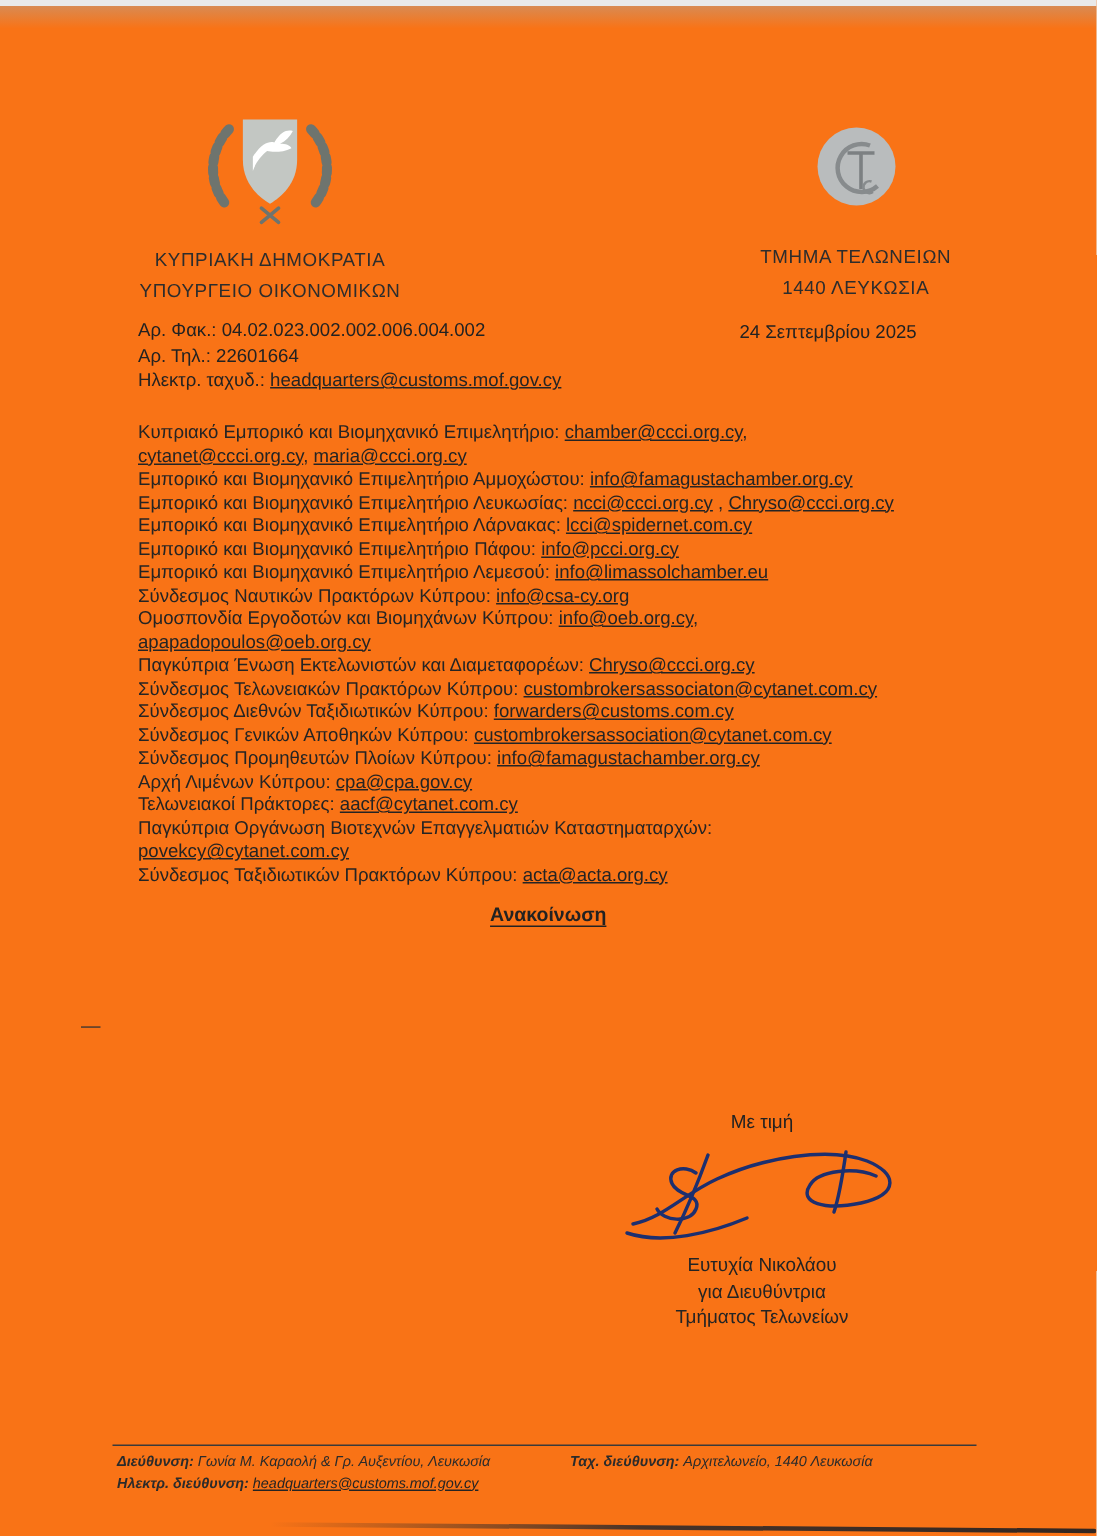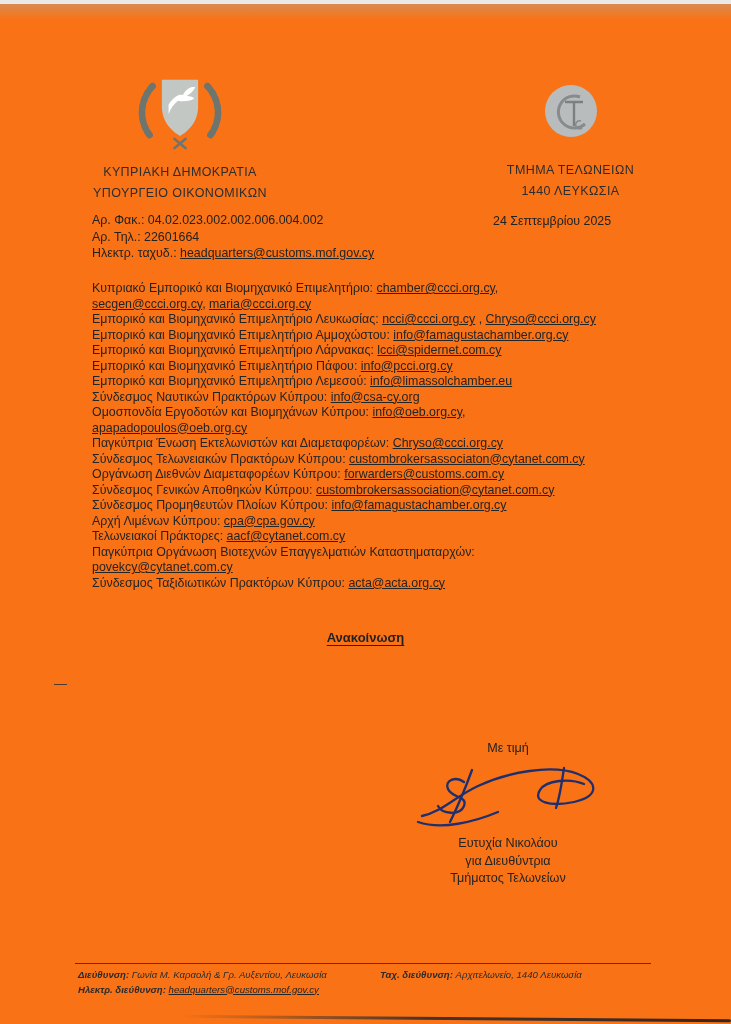--- a/index.html
+++ b/index.html
@@ -18,21 +18,21 @@
   .hdr-line{font-size:12.5px;letter-spacing:.4px;color:#2d2d2d;margin-top:7px;}
   .emblem{display:inline-block;}
   .seal{display:inline-block;margin-bottom:14px;}
   .ref-block{position:absolute;left:92px;top:208px;font-size:12.4px;line-height:16.5px;}
   .date{position:absolute;left:493px;top:210px;font-size:12.4px;}
   .u{text-decoration:underline;text-underline-offset:2px;}
   .recipients{position:absolute;left:92px;top:277px;width:560px;
     font-size:12.4px;line-height:15.5px;color:#242424;}
   .r-line{margin:0;}
   .email{text-decoration:underline;text-underline-offset:1px;color:#242424;cursor:pointer;}
-  .ann-title{position:absolute;left:0;top:626px;width:731px;text-align:center;
+  .ann-title{position:absolute;left:0;top:598px;width:731px;text-align:center;
     font-size:13px;font-weight:bold;}
   .ann-title span{text-decoration:underline;text-underline-offset:3px;}
   .body-dash{position:absolute;left:54px;top:672px;font-size:13px;color:#333;}
   .body-par{position:absolute;left:100px;top:673px;width:546px;
     font-size:12.6px;line-height:19.5px;text-align:justify;color:#242424;}
   .closing{position:absolute;left:448px;top:737px;width:120px;text-align:center;font-size:12.6px;}
   .sig{position:absolute;left:412px;top:748px;}
   .sig-block{position:absolute;left:418px;top:831px;width:180px;text-align:center;
     font-size:12.6px;line-height:17.5px;color:#242424;}
   .foot-rule{position:absolute;left:75px;top:959px;width:576px;height:0;
@@ -77,31 +77,31 @@
   </div>
 
   <div class="ref-block">
     <div><span>Αρ. Φακ.: </span><span>04.02.023.002.002.006.004.002</span></div>
     <div><span>Αρ. Τηλ.: </span><span>22601664</span></div>
     <div><span>Ηλεκτρ. ταχυδ.: </span><span class="u email">headquarters@customs.mof.gov.cy</span></div>
   </div>
   <div class="date">24 Σεπτεμβρίου 2025</div>
 
   <div class="recipients" id="recipient-list">
-      <div class="r-line"><span>Κυπριακό Εμπορικό και Βιομηχανικό Επιμελητήριο: </span><span class="email">chamber@ccci.org.cy</span><span>,</span><br><span class="email">secgen@ccci.org.cy</span><span>, </span><span class="email">maria@ccci.org.cy</span></div>
+      <div class="r-line"><span>Κυπριακό Εμπορικό και Βιομηχανικό Επιμελητήριο: </span><span class="email">chamber@ccci.org.cy</span><span>,</span><br><span class="email">cytanet@ccci.org.cy</span><span>, </span><span class="email">maria@ccci.org.cy</span></div>
+      <div class="r-line"><span>Εμπορικό και Βιομηχανικό Επιμελητήριο Αμμοχώστου: </span><span class="email">info@famagustachamber.org.cy</span></div>
       <div class="r-line"><span>Εμπορικό και Βιομηχανικό Επιμελητήριο Λευκωσίας: </span><span class="email">ncci@ccci.org.cy</span><span> , </span><span class="email">Chryso@ccci.org.cy</span></div>
-      <div class="r-line"><span>Εμπορικό και Βιομηχανικό Επιμελητήριο Αμμοχώστου: </span><span class="email">info@famagustachamber.org.cy</span></div>
       <div class="r-line"><span>Εμπορικό και Βιομηχανικό Επιμελητήριο Λάρνακας: </span><span class="email">lcci@spidernet.com.cy</span></div>
       <div class="r-line"><span>Εμπορικό και Βιομηχανικό Επιμελητήριο Πάφου: </span><span class="email">info@pcci.org.cy</span></div>
       <div class="r-line"><span>Εμπορικό και Βιομηχανικό Επιμελητήριο Λεμεσού: </span><span class="email">info@limassolchamber.eu</span></div>
       <div class="r-line"><span>Σύνδεσμος Ναυτικών Πρακτόρων Κύπρου: </span><span class="email">info@csa-cy.org</span></div>
       <div class="r-line"><span>Ομοσπονδία Εργοδοτών και Βιομηχάνων Κύπρου: </span><span class="email">info@oeb.org.cy</span><span>,</span><br><span class="email">apapadopoulos@oeb.org.cy</span></div>
       <div class="r-line"><span>Παγκύπρια Ένωση Εκτελωνιστών και Διαμεταφορέων: </span><span class="email">Chryso@ccci.org.cy</span></div>
       <div class="r-line"><span>Σύνδεσμος Τελωνειακών Πρακτόρων Κύπρου: </span><span class="email">custombrokersassociaton@cytanet.com.cy</span></div>
-      <div class="r-line"><span>Οργάνωση Διεθνών Διαμεταφορέων Κύπρου: </span><span class="email">forwarders@customs.com.cy</span></div>
+      <div class="r-line"><span>Σύνδεσμος Διεθνών Ταξιδιωτικών Κύπρου: </span><span class="email">forwarders@customs.com.cy</span></div>
       <div class="r-line"><span>Σύνδεσμος Γενικών Αποθηκών Κύπρου: </span><span class="email">custombrokersassociation@cytanet.com.cy</span></div>
       <div class="r-line"><span>Σύνδεσμος Προμηθευτών Πλοίων Κύπρου: </span><span class="email">info@famagustachamber.org.cy</span></div>
       <div class="r-line"><span>Αρχή Λιμένων Κύπρου: </span><span class="email">cpa@cpa.gov.cy</span></div>
       <div class="r-line"><span>Τελωνειακοί Πράκτορες: </span><span class="email">aacf@cytanet.com.cy</span></div>
       <div class="r-line"><span>Παγκύπρια Οργάνωση Βιοτεχνών Επαγγελματιών Καταστηματαρχών:</span><br><span class="email">povekcy@cytanet.com.cy</span></div>
       <div class="r-line"><span>Σύνδεσμος Ταξιδιωτικών Πρακτόρων Κύπρου: </span><span class="email">acta@acta.org.cy</span></div>
     </div>
 
   <div class="ann-title"><span>Ανακοίνωση</span></div>
   <div class="body-dash">—</div>

